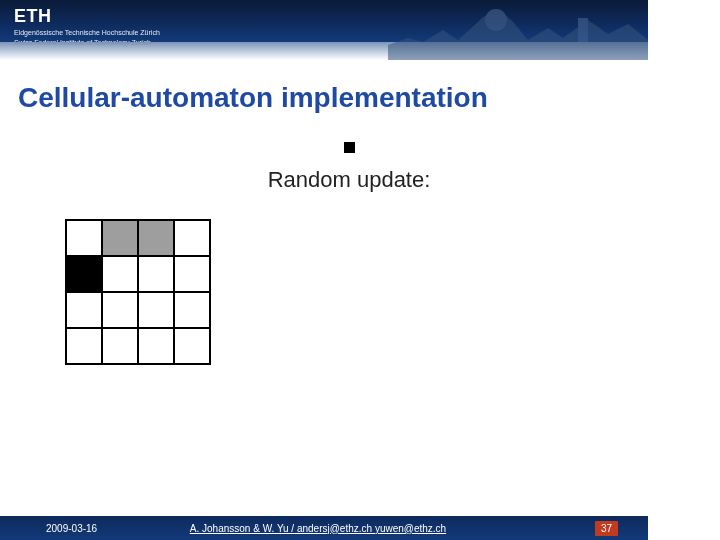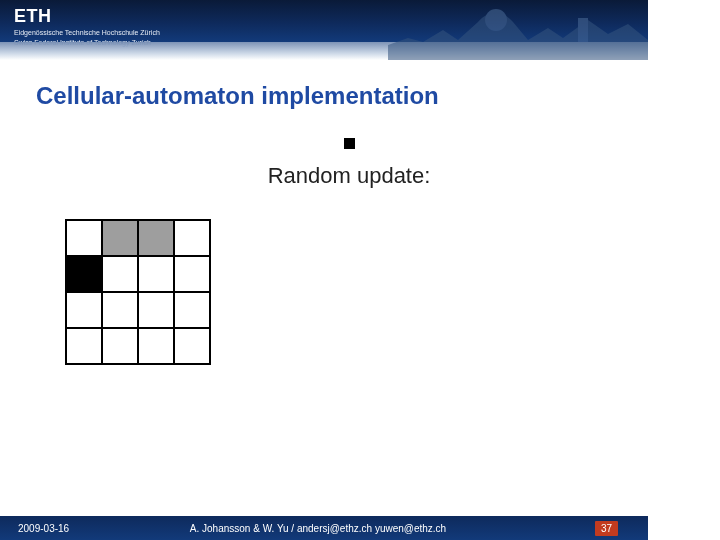--- a/index.html
+++ b/index.html
@@ -12,37 +12,37 @@
   .banner-top { height: 42px; background: linear-gradient(180deg, #0a1a38 0%, #0e2a5c 55%, #123a7a 100%); position: relative; }
   .banner-bottom { height: 18px; background: linear-gradient(180deg, rgba(18,58,122,0.55) 0%, rgba(120,150,190,0.4) 60%, rgba(255,255,255,0.9) 100%); position: relative; overflow: hidden; }
   
   .silhouette { position: absolute; right: 0; top: 0; width: 260px; height: 60px; opacity: 0.55; pointer-events: none; }
 
   .logo-block { position: absolute; left: 14px; top: 6px; color: #fff; }
   .logo-eth { font-weight: 800; font-size: 18px; letter-spacing: 0.5px; }
   .logo-sub { font-size: 7px; line-height: 8px; margin-top: 2px; color: #e6ecf5; }
 
   
-  .title { margin: 22px 0 0 36px; font-size: 24px; font-weight: 700; color: #1f4aa3; }
+  .title { margin: 22px 0 0 18px; font-size: 28px; font-weight: 700; color: #1f4aa3; }
 
   
   .bullet-row { margin: 28px 0 0 50px; display: flex; align-items: center; gap: 14px; flex-direction: column; }
   .bullet-mark { width: 11px; height: 11px; background: #000; }
   .bullet-text { font-size: 22px; color: #222; }
 
   
   .grid { position: absolute; left: 66px; top: 220px; display: grid; grid-template-columns: repeat(4, 36px); grid-template-rows: repeat(4, 36px); }
   .cell { border: 2px solid #000; margin: -1px; background: #fff; }
   .g { background: #9e9e9e; }
   .k { background: #000; }
 
   
   .footer { position: absolute; left: 0; bottom: 0; width: 100%; height: 24px; background: linear-gradient(180deg, #0e2a5c 0%, #123a7a 100%); color: #fff; font-size: 10px; display: flex; align-items: center; }
-  .footer .date { position: absolute; left: 18px; }
-  .footer .authors { position: absolute; left: 0; right: 12px; text-align: center; }
+  .footer .date { position: absolute; left: 46px; }
+  .footer .authors { position: absolute; left: 0; right: 12px; text-align: center; text-decoration: underline; }
   .footer .page { position: absolute; right: 30px; background: #c23b1f; color: #fff; padding: 2px 6px; border-radius: 1px; font-size: 10px; }
 </style>
 </head>
 <body>
 
 <div class="slide">
 
   <div class="banner">
     <div class="banner-top">
       <div class="logo-block">

